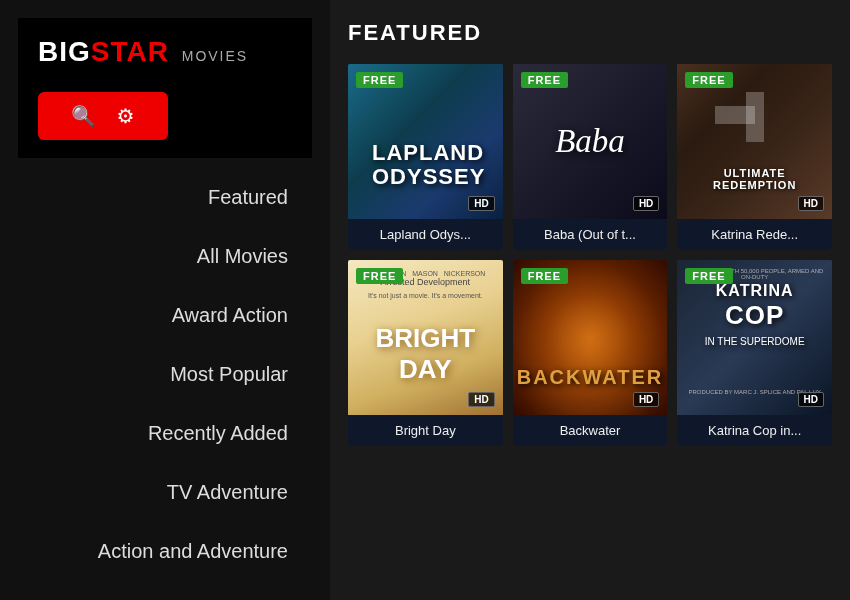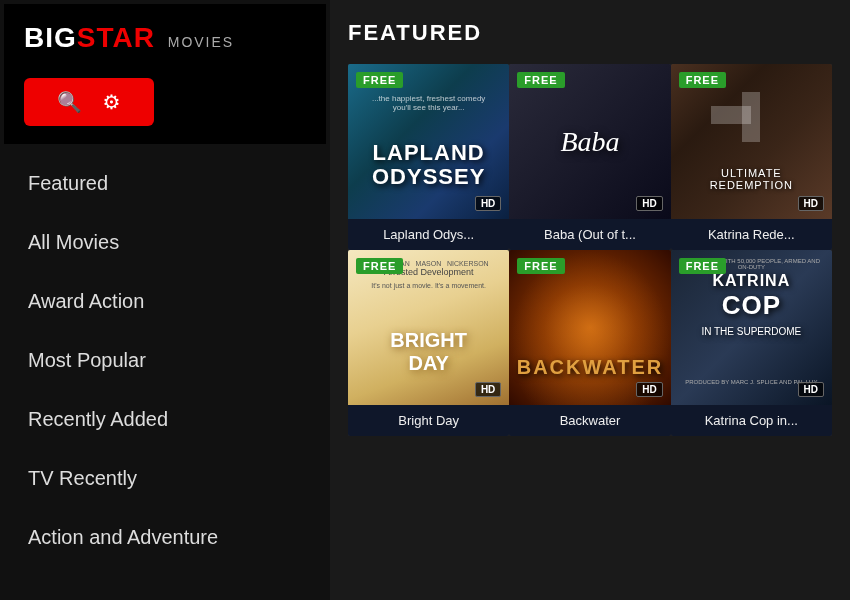--- a/index.html
+++ b/index.html
@@ -13,21 +13,22 @@
       display: flex;
     }
 
     
     #sidebar {
       width: 330px;
       min-width: 330px;
       background: #111;
       display: flex;
       flex-direction: column;
-      padding: 4px;
+      padding: 18px;
+      text-align: right;
     }
 
     #logo-area {
       background: #000;
       padding: 18px 20px 14px 20px;
       display: flex;
       align-items: center;
     }
 
     #logo-text {
@@ -90,20 +91,21 @@
       font-weight: 700;
       letter-spacing: 2px;
       color: #fff;
       margin-bottom: 18px;
       text-transform: uppercase;
     }
 
     .movie-grid {
       display: grid;
       grid-template-columns: repeat(3, 1fr);
+      gap: 10px;
     }
 
     .movie-card {
       position: relative;
       cursor: pointer;
       border-radius: 2px;
       overflow: hidden;
       background: #333;
     }
 
@@ -193,34 +195,34 @@
       padding: 0 6px;
     }
 
     .poster-text-baba {
       position: absolute;
       inset: 0;
       display: flex;
       align-items: center;
       justify-content: center;
       font-family: Georgia, serif;
-      font-size: 28px;
+      font-size: 33px;
       font-style: italic;
       color: #fff;
       text-shadow: 2px 2px 8px #000;
     }
 
     .poster-text-ultimate {
       position: absolute;
       bottom: 28px;
       left: 0;
       right: 0;
       text-align: center;
       font-size: 11px;
-      font-weight: 400;
+      font-weight: 700;
       color: #fff;
       text-shadow: 1px 1px 4px #000;
       letter-spacing: 1px;
     }
 
     .poster-text-bright {
       position: absolute;
       bottom: 36px;
       left: 0;
       right: 0;
@@ -278,34 +280,33 @@
       <span class="icon-btn">⚙</span>
     </div>
   </div>
 
   <div id="nav-items">
     <div class="nav-item">Featured</div>
     <div class="nav-item">All Movies</div>
     <div class="nav-item">Award Action</div>
     <div class="nav-item">Most Popular</div>
     <div class="nav-item">Recently Added</div>
-    <div class="nav-item">TV Recently</div>
+    <div class="nav-item">TV Adventure</div>
     <div class="nav-item">Action and Adventure</div>
   </div>
 </div>
 
 <div id="main">
   <div id="section-title">FEATURED</div>
 
   <div class="movie-grid">
 
     <div class="movie-card">
       <div class="movie-thumb-bg poster-1">
         <span class="free-badge">FREE</span>
-        <div class="poster-text-sub">...the happiest, freshest comedy<br>you'll see this year...</div>
         <div class="poster-text-main">LAPLAND<br>ODYSSEY</div>
         <span class="hd-badge">HD</span>
       </div>
       <div class="movie-title-bar">Lapland Odys...</div>
     </div>
 
     <div class="movie-card">
       <div class="movie-thumb-bg poster-2">
         <span class="free-badge">FREE</span>
         <div class="poster-text-baba">Baba</div>
@@ -324,21 +325,21 @@
         <span class="hd-badge">HD</span>
       </div>
       <div class="movie-title-bar">Katrina Rede...</div>
     </div>
 
     <div class="movie-card">
       <div class="movie-thumb-bg poster-4" style="background: linear-gradient(160deg, #f5e8c0 0%, #e8d090 40%, #d0b060 70%, #a07030 100%);">
         <span class="free-badge">FREE</span>
         <div style="position:absolute; top:10px; left:0; right:0; text-align:center; font-size:7px; color:#555; padding:0 6px;">MARC EVAN &nbsp; MASON &nbsp; NICKERSON<br><span style="font-size:9px; color:#444;">Arrested Development</span></div>
         <div style="position:absolute; top:32px; left:0; right:0; text-align:center; font-size:7px; color:#555; padding:0 6px;">It's not just a movie. It's a movement.</div>
-        <div class="poster-text-bright" style="color:#fff; text-shadow:2px 2px 8px #8a6020; bottom:30px; position:absolute; left:0; right:0; text-align:center; font-size:20px; font-weight:900;">BRIGHT<br>DAY</div>
+        <div class="poster-text-bright" style="color:#fff; text-shadow:2px 2px 8px #8a6020; bottom:30px; position:absolute; left:0; right:0; text-align:center; font-size:26px; font-weight:900;">BRIGHT<br>DAY</div>
         <span class="hd-badge">HD</span>
       </div>
       <div class="movie-title-bar">Bright Day</div>
     </div>
 
     <div class="movie-card">
       <div class="movie-thumb-bg poster-5" style="background: radial-gradient(ellipse at center, #c06010 0%, #803000 40%, #300a00 100%);">
         <span class="free-badge">FREE</span>
         <div style="position:absolute; inset:0; background: radial-gradient(ellipse at 50% 60%, rgba(255,150,30,0.3) 0%, transparent 70%);"></div>
         <div class="poster-text-backwater">BACKWATER</div>

